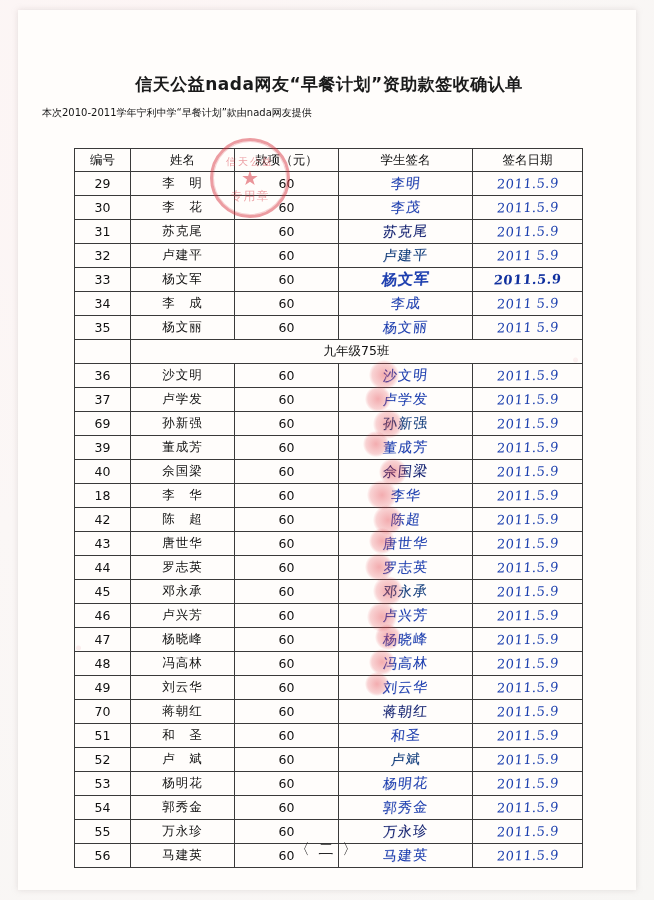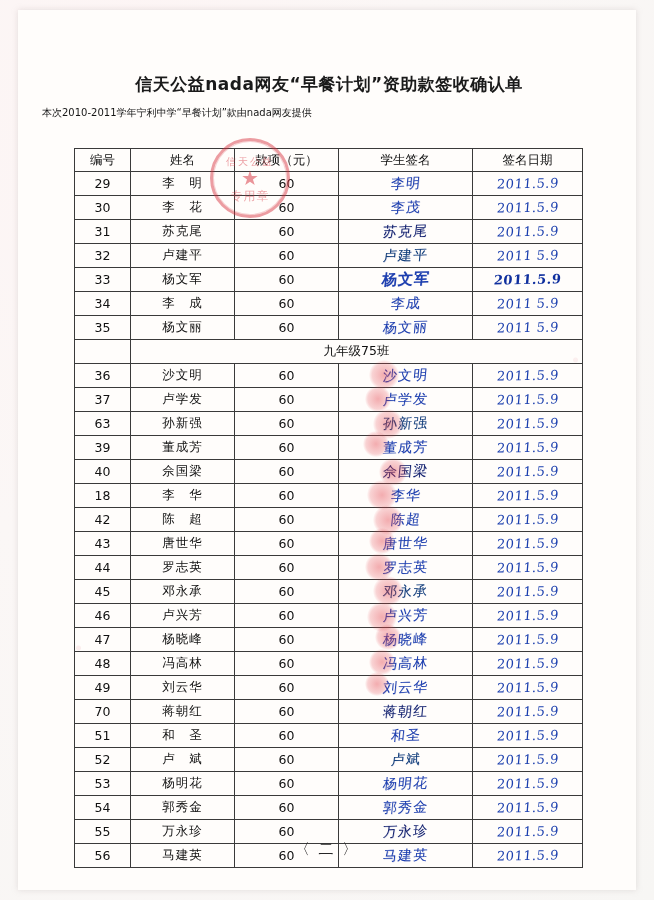--- a/index.html
+++ b/index.html
@@ -292,21 +292,21 @@
             <td><span class="date-hand">2011.5.9</span></td>
           </tr>
           <tr>
             <td>37</td>
             <td class="name-cell">卢学发</td>
             <td>60</td>
             <td><span class="sig">卢学发</span><span class="ink" style="left: 26px; top: -2px; width: 26px; height: 26px;"></span></td>
             <td><span class="date-hand">2011.5.9</span></td>
           </tr>
           <tr>
-            <td>63</td>
+            <td>69</td>
             <td class="name-cell">孙新强</td>
             <td>60</td>
             <td><span class="sig green">孙新强</span><span class="ink" style="left: 34px; top: -3px; width: 30px; height: 30px;"></span></td>
             <td><span class="date-hand">2011.5.9</span></td>
           </tr>
           <tr>
             <td>39</td>
             <td class="name-cell">董成芳</td>
             <td>60</td>
             <td><span class="sig">董成芳</span><span class="ink" style="left: 24px; top: -5px; width: 26px; height: 26px;"></span></td>

